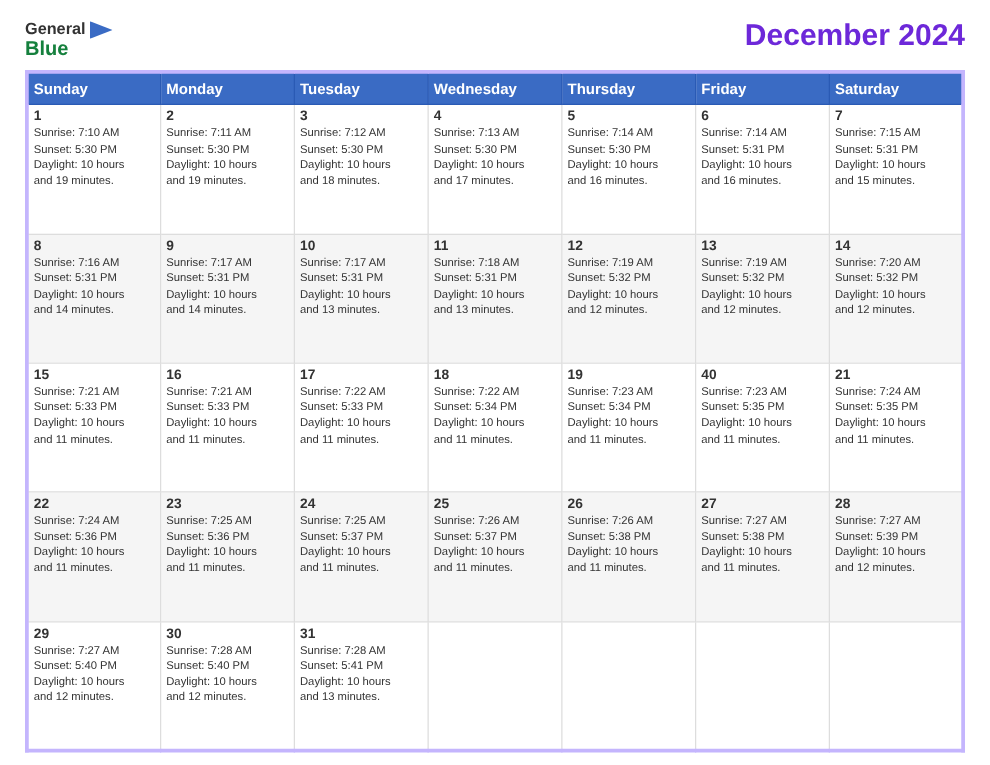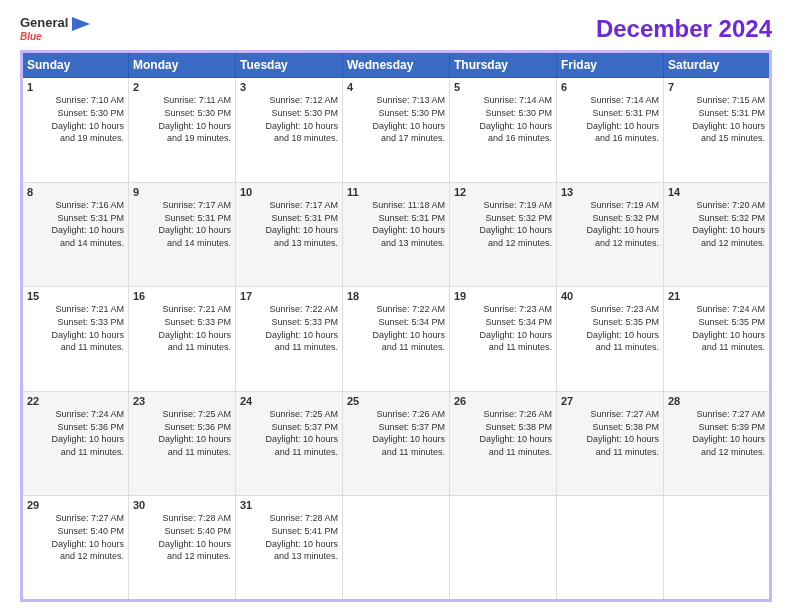--- a/index.html
+++ b/index.html
@@ -72,39 +72,38 @@
     .day-num {
       font-size: 11px;
       font-weight: bold;
       display: block;
       margin-bottom: 1px;
     }
     .day-info {
       font-size: 9px;
       line-height: 1.4;
       color: #333;
-      text-align: right;
     }
     td.empty {
       background: #f9f9f9;
     }
   </style>
 </head>
 <body>
 
 <div class="page">
   <div class="header">
     <div class="logo">
   <div style="display:flex;flex-direction:column;line-height:1.1;">
     <span style="font-size:13px;font-weight:bold;color:#333;">General
       <svg width="18" height="14" viewBox="0 0 18 14" style="vertical-align:middle;">
         <polygon points="0,0 18,7 0,14" fill="#3a6bc4"></polygon>
       </svg>
     </span>
-    <span style="font-size:10px;font-weight:bold;color:#ef4444;font-style:italic;">Blue</span>
+    <span style="font-size:16px;font-weight:bold;color:#15803d;">Blue</span>
   </div>
 </div>
     <div class="title-section">
       <div class="main-title">December 2024</div>
     </div>
   </div>
 
   <table class="calendar">
     <thead>
       <tr>
@@ -186,21 +185,21 @@
           </td>
           <td>
             <span class="day-num">10</span>
             <div class="day-info" style="white-space: pre-line;">Sunrise: 7:17 AM
 Sunset: 5:31 PM
 Daylight: 10 hours
 and 13 minutes.</div>
           </td>
           <td>
             <span class="day-num">11</span>
-            <div class="day-info" style="white-space: pre-line;">Sunrise: 11:18 AM
+            <div class="day-info" style="white-space: pre-line;">Sunrise: 7:18 AM
 Sunset: 5:31 PM
 Daylight: 10 hours
 and 13 minutes.</div>
           </td>
           <td>
             <span class="day-num">12</span>
             <div class="day-info" style="white-space: pre-line;">Sunrise: 7:19 AM
 Sunset: 5:32 PM
 Daylight: 10 hours
 and 12 minutes.</div>

